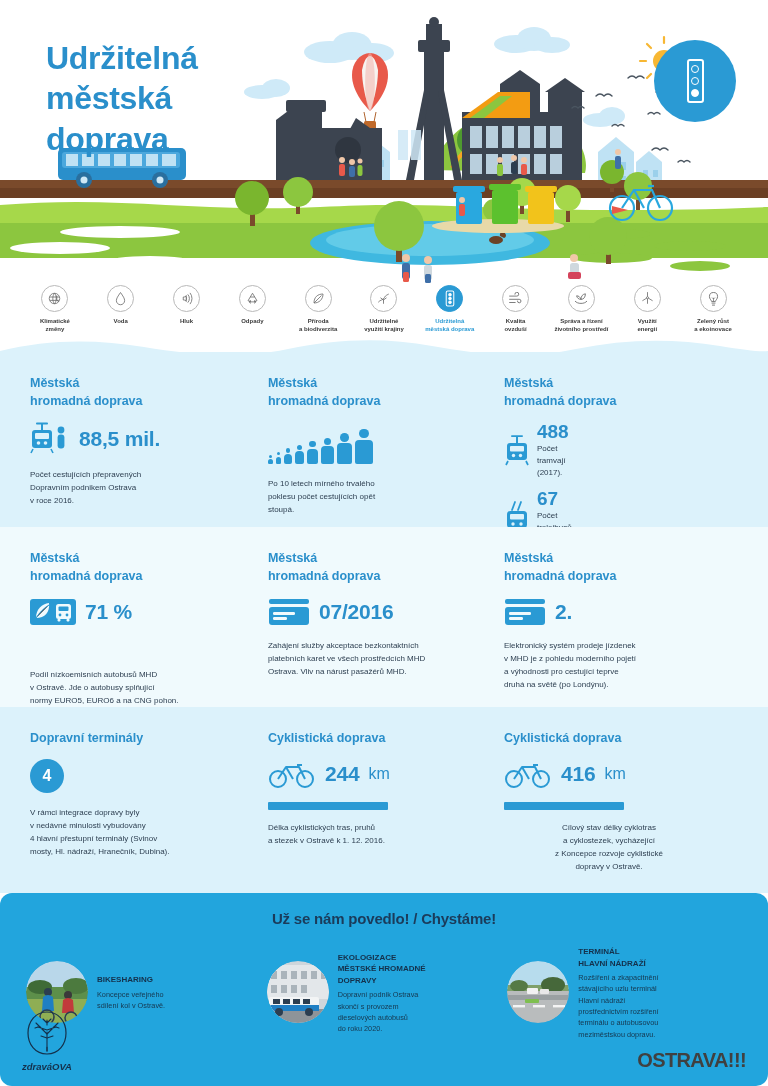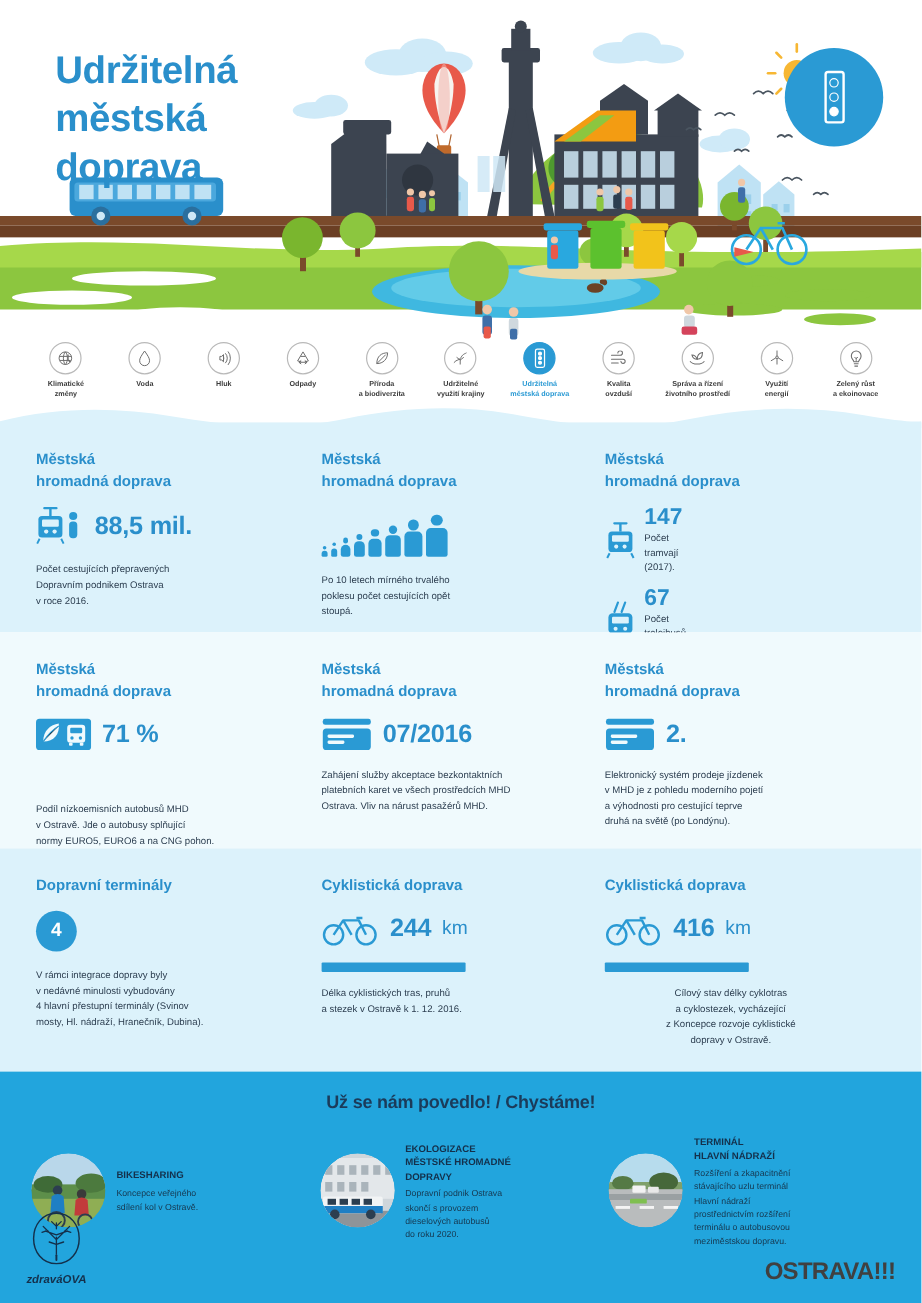--- a/index.html
+++ b/index.html
@@ -87,21 +87,21 @@
   .fleet-txt .fleet-lbl { font-size: 8px; color: #2c3e50; line-height: 1.5; margin-top: 1px; }
 
   .circle-num {
     width: 34px; height: 34px; border-radius: 50%; background: #2a9ad4;
     color: #fff; font-size: 16px; font-weight: bold;
     display: flex; align-items: center; justify-content: center; margin-bottom: 14px;
   }
   .bar { height: 8px; background: #2a9ad4; border-radius: 1px; width: 120px; margin: 3px 0 12px; }
 
   
-  .footer { position: absolute; top: 893px; left: 0; width: 768px; height: 193px; background: #22a5dd; }
+  .footer { position: absolute; top: 893px; left: 0; width: 768px; height: 193px; background: #22a5dd; border-radius: 12px; }
   .footer-title { text-align: center; font-size: 15px; font-weight: bold; color: #1b3b5a; padding-top: 17px; letter-spacing: -0.2px; }
   .footer-items { display: flex; padding: 17px 26px 0; gap: 6px; }
   .f-item { display: flex; gap: 9px; width: 244px; align-items: center; }
   .f-photo { width: 62px; height: 62px; border-radius: 50%; flex: 0 0 62px; overflow: hidden; position: relative; }
   .f-txt { padding-top: 2px; }
   .f-head { font-size: 8px; font-weight: bold; color: #14304b; line-height: 1.45; margin-bottom: 3px; text-transform: uppercase; }
   .f-body { font-size: 7.3px; color: #16374f; line-height: 1.55; }
 
   .logo { position: absolute; left: 22px; bottom: 14px; text-align: center; }
   .logo-name { font-size: 9.5px; font-weight: bold; color: #14304b; margin-top: 1px; font-style: italic; }
@@ -627,21 +627,21 @@
                 <rect x="3" y="9" width="20" height="17" rx="3"></rect>
                 <rect x="6" y="12" width="14" height="5.5" rx="1" fill="#dcf2fb"></rect>
                 <circle cx="9.5" cy="21.5" r="1.7" fill="#dcf2fb"></circle>
                   <circle cx="16.5" cy="21.5" r="1.7" fill="#dcf2fb"></circle>
                 <rect x="12" y="2" width="2" height="7"></rect>
                   <rect x="7" y="1.2" width="12" height="1.8" rx="0.9"></rect>
                 <path d="M4 27 l-2 4 M22 27 l2 4" stroke="#2a9ad4" stroke-width="1.7"></path>
               </svg>
             </span>
             <div class="fleet-txt">
-              <div class="fleet-num">147</div>
+              <div class="fleet-num">488</div>
               <div class="fleet-lbl" style="white-space: pre-line;">Počet
 tramvají
 (2017).</div>
             </div>
           </div>
           <div class="fleet-item">
             <span class="glyph">
               <svg width="26" height="34" viewBox="0 0 26 34" fill="#2a9ad4">
                 <rect x="3" y="10" width="20" height="17" rx="3.5"></rect>
                 <rect x="6" y="13" width="14" height="5.5" rx="1" fill="#dcf2fb"></rect>

